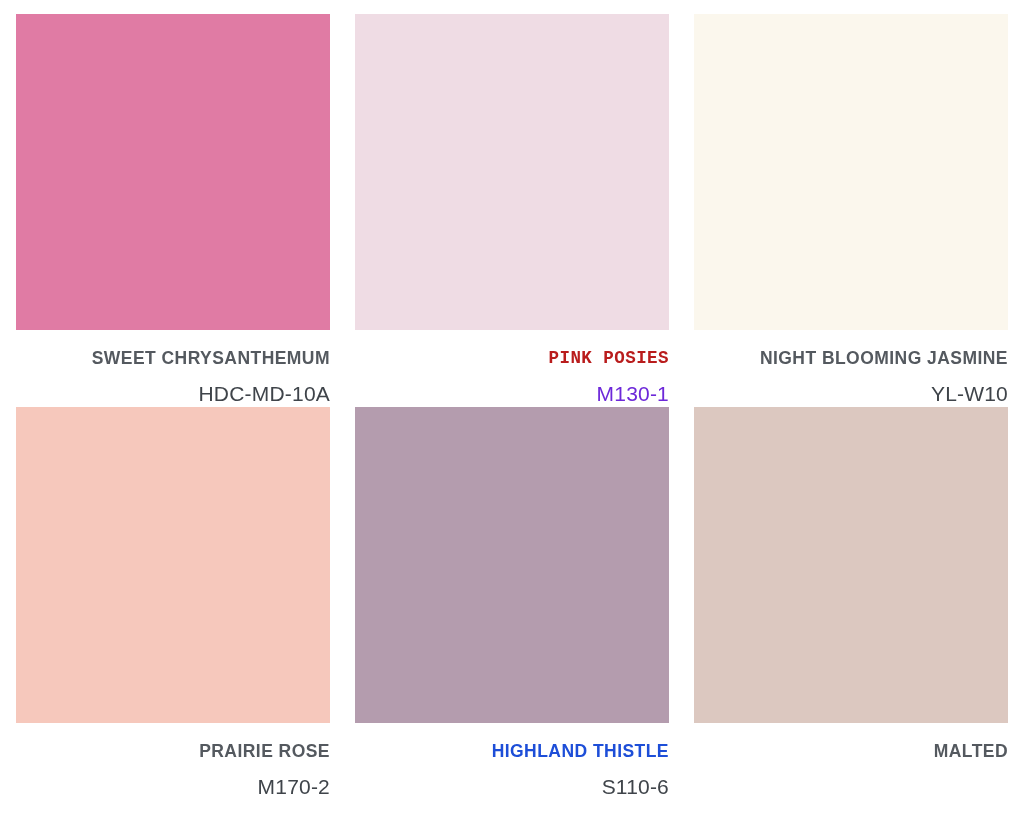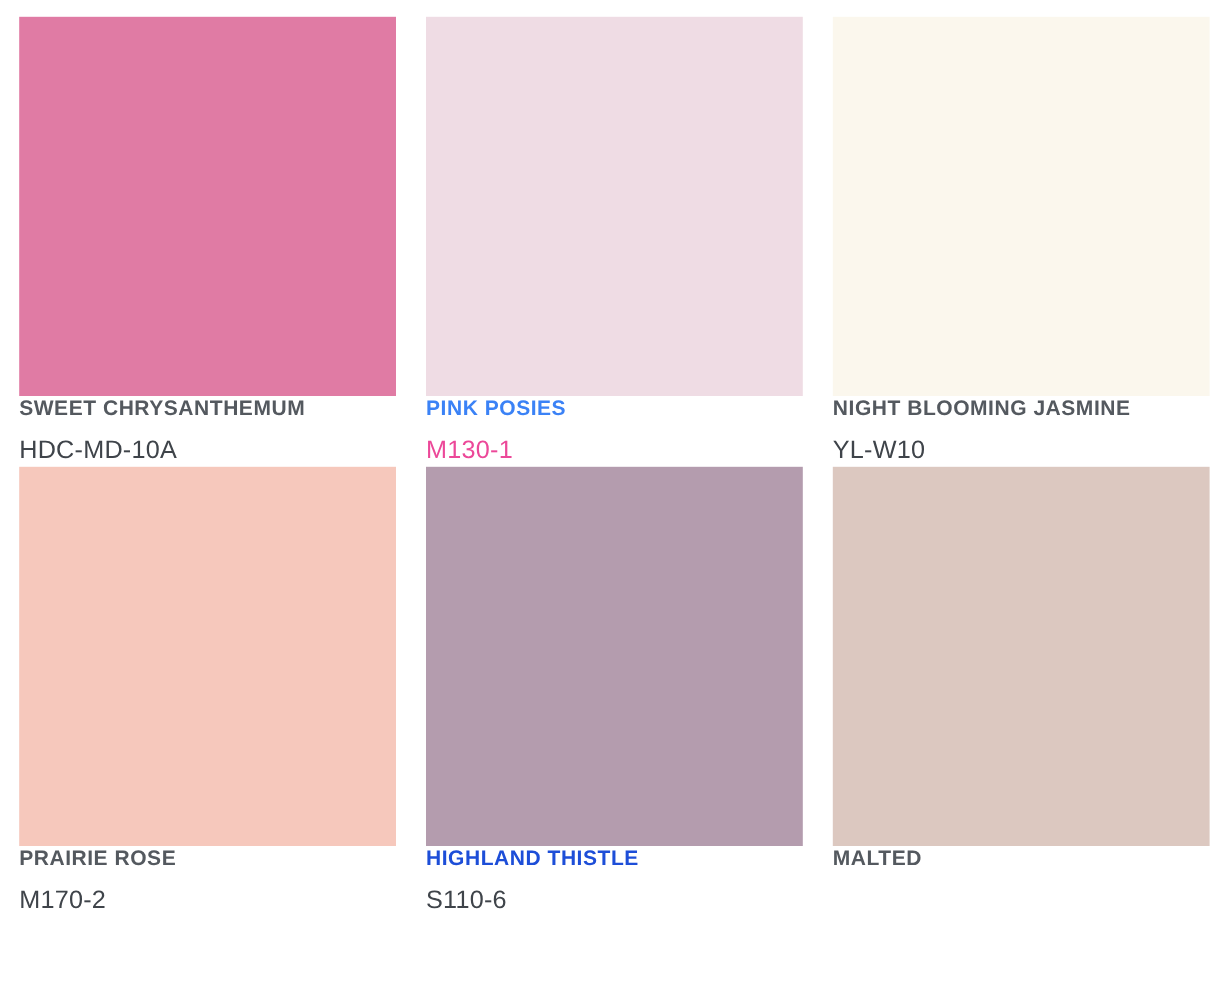--- a/index.html
+++ b/index.html
@@ -45,21 +45,22 @@
   }
 
   .swatch-chip {
     width: 314px;
     height: 316px;
     display: block;
   }
 
   .swatch-meta {
     width: 100%;
-    text-align: left;
+    text-align: right;
+    padding-top: 18px;
   }
 
   .swatch-name {
     font-size: 17.5px;
     font-weight: bold;
     letter-spacing: 0.45px;
     color: #54595f;
     line-height: 1.2;
     text-transform: uppercase;
     white-space: nowrap;
@@ -89,22 +90,22 @@
       <div class="swatch-chip" style="background-color: rgb(224, 123, 164);"></div>
       <div class="swatch-meta">
         <div class="swatch-name" style="color: rgb(84, 89, 95);">SWEET CHRYSANTHEMUM</div>
         <div class="swatch-code" style="color: rgb(63, 68, 74);">HDC-MD-10A</div>
       </div>
     </div>
 
     <div class="swatch-card">
       <div class="swatch-chip" style="background-color: rgb(239, 220, 228);"></div>
       <div class="swatch-meta">
-        <div class="swatch-name" style="color: #3b82f6;">PINK POSIES</div>
-        <div class="swatch-code" style="color: #ec4899;">M130-1</div>
+        <div class="swatch-name" style="color: #b91c1c; font-family: Liberation Mono, monospace;">PINK POSIES</div>
+        <div class="swatch-code" style="color: #6d28d9;">M130-1</div>
       </div>
     </div>
 
     <div class="swatch-card">
       <div class="swatch-chip" style="background-color: rgb(251, 247, 237);"></div>
       <div class="swatch-meta">
         <div class="swatch-name" style="color: rgb(84, 89, 95);">NIGHT BLOOMING JASMINE</div>
         <div class="swatch-code" style="color: rgb(63, 68, 74);">YL-W10</div>
       </div>
     </div>

